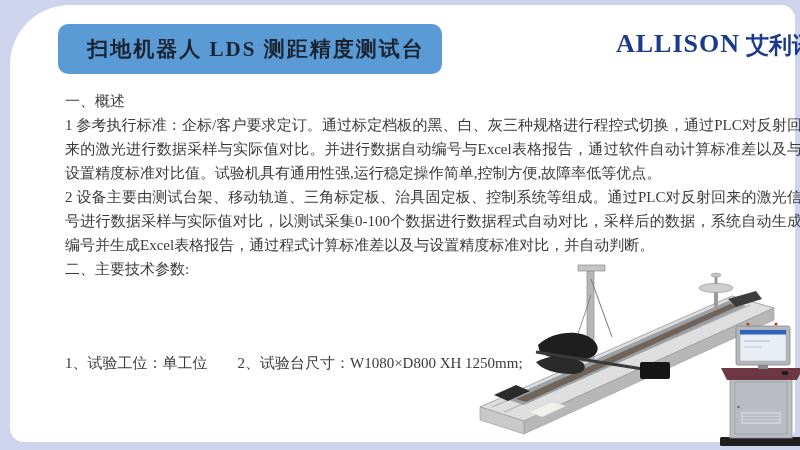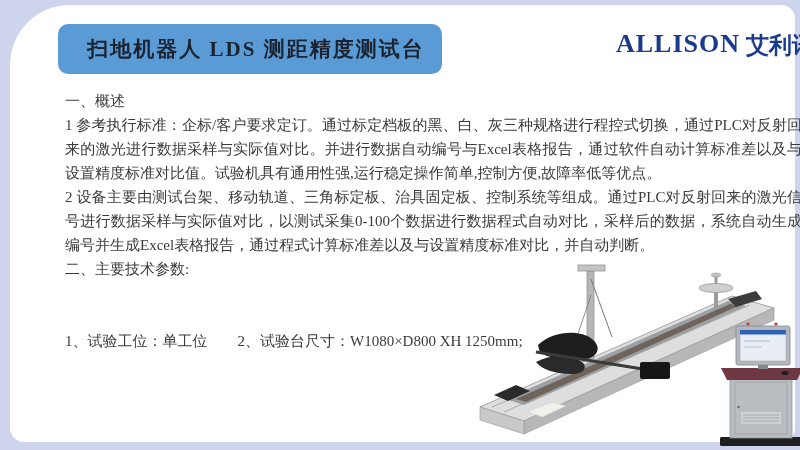--- a/index.html
+++ b/index.html
@@ -27,21 +27,21 @@
     color:#1a3a8c; white-space:nowrap;
   }
   .logo-latin { font-family:Liberation Serif, serif; font-size:26px; font-weight:bold; letter-spacing:1px; line-height:1; }
   .logo-cjk { font-size:23px; font-weight:bold; margin-left:6px; line-height:1.02; }
   .body-text {
     position:absolute; left:55px; top:84px; width:737px;
     font-size:15px; line-height:24px; color:#3a3a3a;
   }
   .para { text-align:justify; }
   .params { width:460px; white-space:pre-wrap; }
-  .param-row { white-space:pre-wrap; }
+  .param-row { white-space:pre-wrap;margin-top:22px; }
   .equipment {
     position:absolute; left:430px; top:244px; width:370px; height:205px;
   }
 </style>
 </head>
 <body>
 
 <div class="page">
   <div class="card">
 

